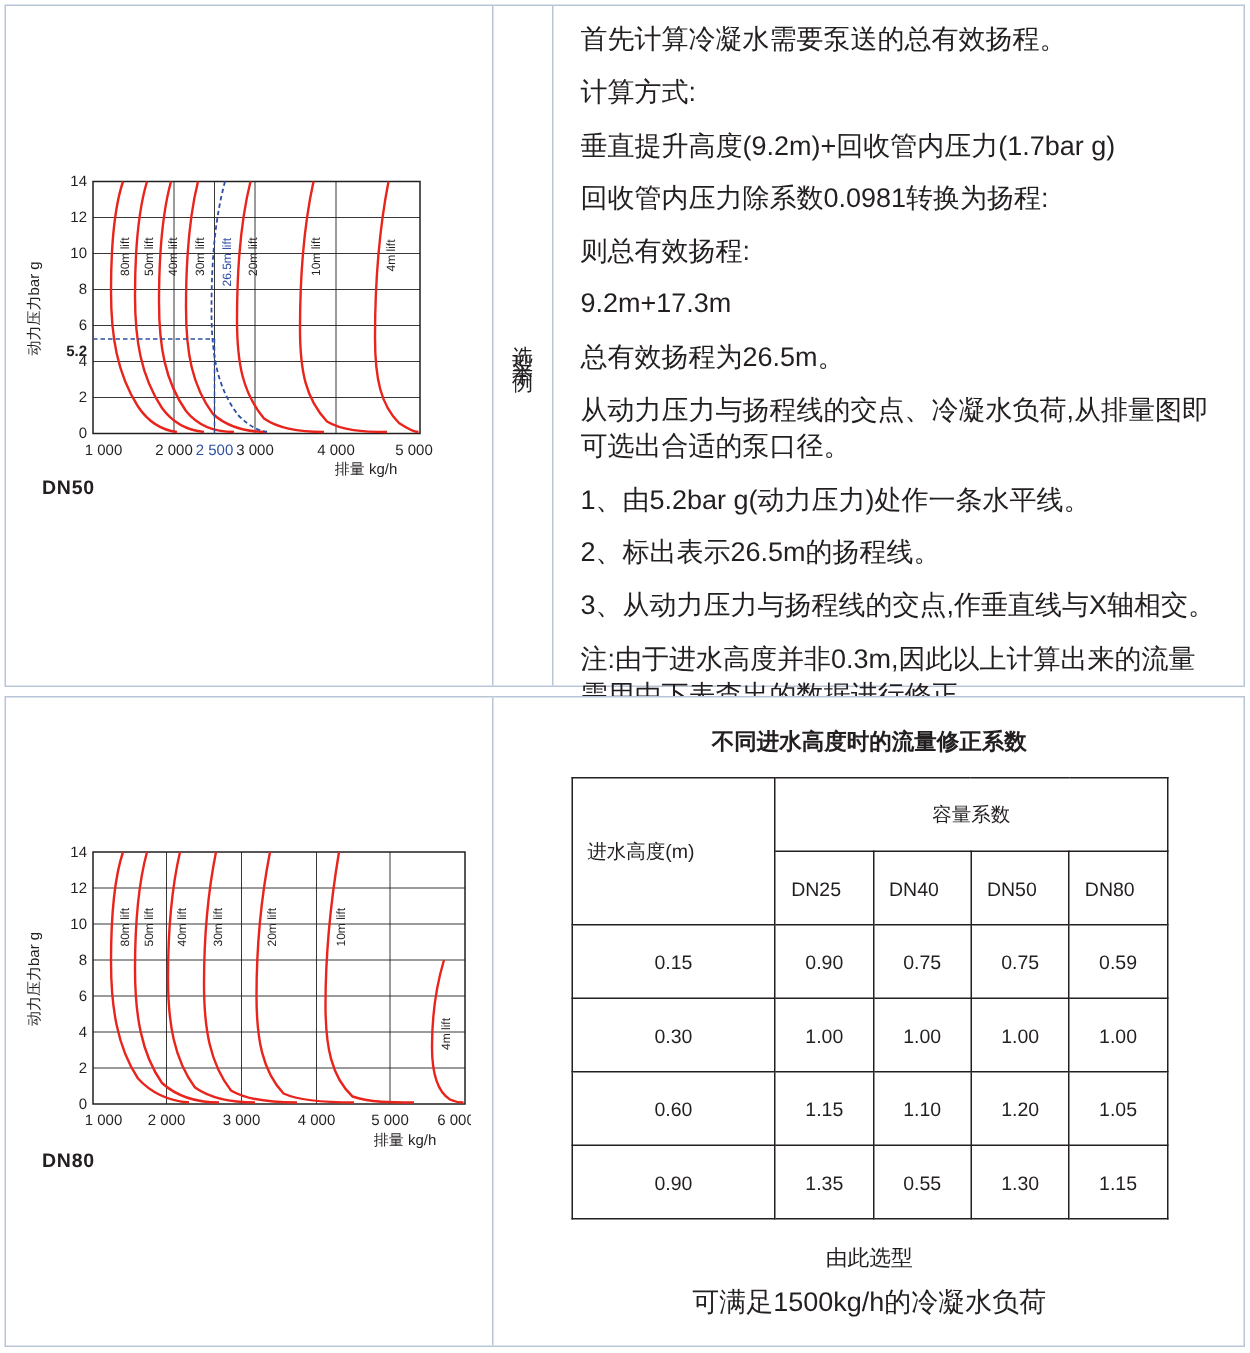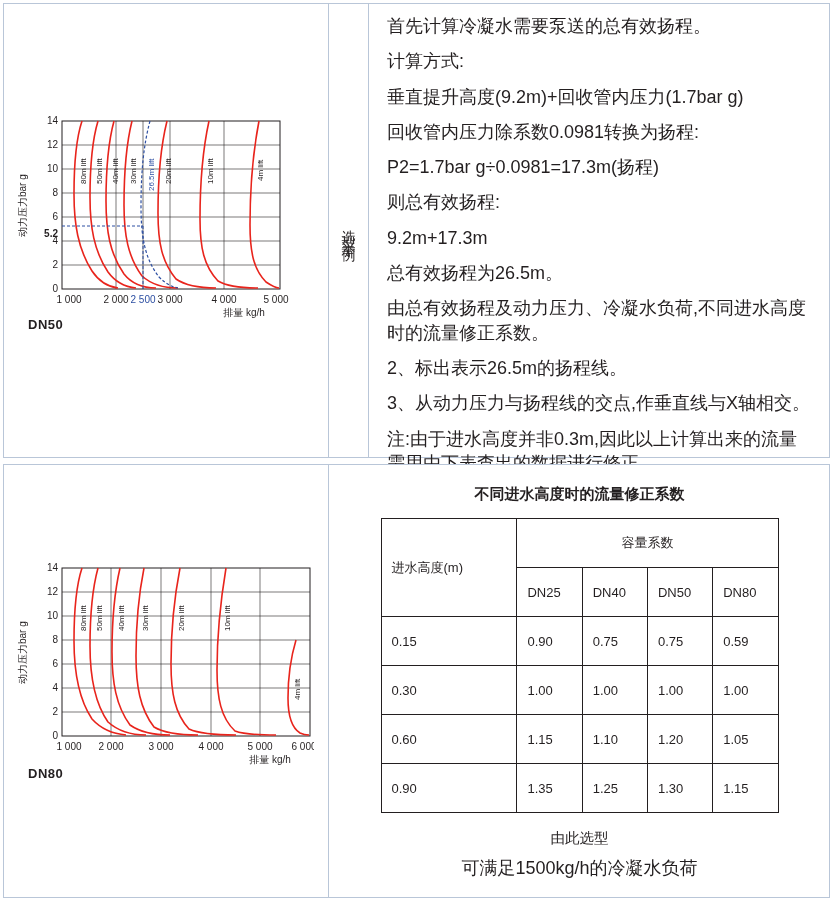--- a/index.html
+++ b/index.html
@@ -119,20 +119,21 @@
   }
   .hdr-sub {
     text-align: left;
     height: 48px;
     width: 53px;
     vertical-align: middle;
   }
   .coeff td.body {
     height: 48px;
     vertical-align: middle;
+    text-align: center;
   }
   .foot-title {
     text-align: center;
     font-size: 14.5px;
     margin: 16px 0 8px 0;
   }
   .foot-line {
     text-align: center;
     font-size: 13.5px;
     line-height: 1.5;
@@ -233,25 +234,25 @@
 
     <div class="cell-label">
       <div class="vlabel">选型举例</div>
     </div>
 
     <div class="cell-text">
       <p>首先计算冷凝水需要泵送的总有效扬程。</p>
       <p>计算方式:</p>
       <p>垂直提升高度(9.2m)+回收管内压力(1.7bar g)</p>
       <p>回收管内压力除系数0.0981转换为扬程:</p>
-      <p>P2=1.7bar g÷0.0981=17.3m(扬程)</p>
       <p>则总有效扬程:</p>
       <p>9.2m+17.3m</p>
       <p>总有效扬程为26.5m。</p>
-      <p>由总有效扬程及动力压力、冷凝水负荷,不同进水高度时的流量修正系数。</p>
+      <p>从动力压力与扬程线的交点、冷凝水负荷,从排量图即可选出合适的泵口径。</p>
+      <p>1、由5.2bar g(动力压力)处作一条水平线。</p>
       <p>2、标出表示26.5m的扬程线。</p>
       <p>3、从动力压力与扬程线的交点,作垂直线与X轴相交。</p>
       <p>注:由于进水高度并非0.3m,因此以上计算出来的流量需用由下表查出的数据进行修正。</p>
     </div>
   </div>
 
   <div class="panel" id="bottom-panel">
 
     <div class="cell-chart">
       <div class="chart-wrap" style="left:10px; top:91px;">
@@ -350,21 +351,21 @@
         <tr>
           <td class="body">0.60</td>
           <td class="body">1.15</td>
           <td class="body">1.10</td>
           <td class="body">1.20</td>
           <td class="body">1.05</td>
         </tr>
         <tr>
           <td class="body">0.90</td>
           <td class="body">1.35</td>
-          <td class="body">1.25</td>
+          <td class="body">0.55</td>
           <td class="body">1.30</td>
           <td class="body">1.15</td>
         </tr>
       </tbody>
         </table>
 
       <div class="foot-title">由此选型</div>
       <p class="foot-line">可满足1500kg/h的冷凝水负荷</p>
     </div>
   </div>

